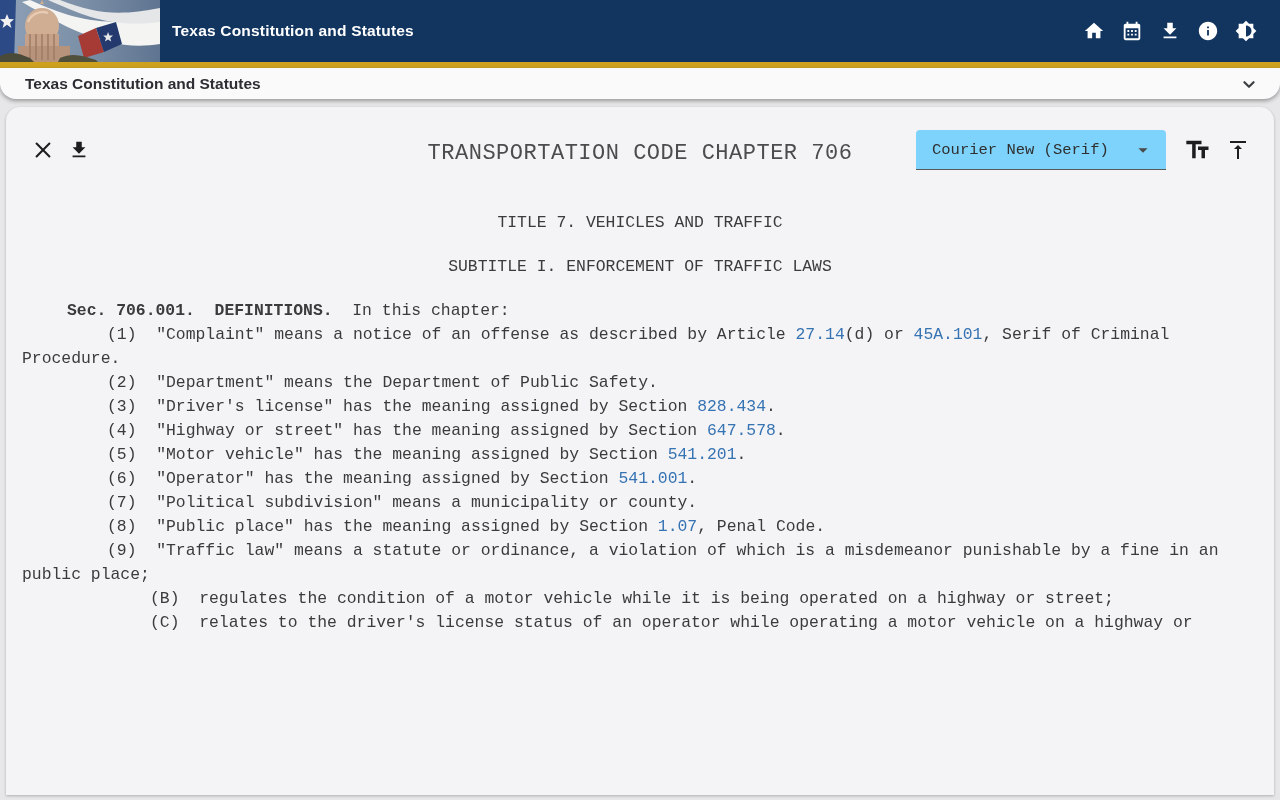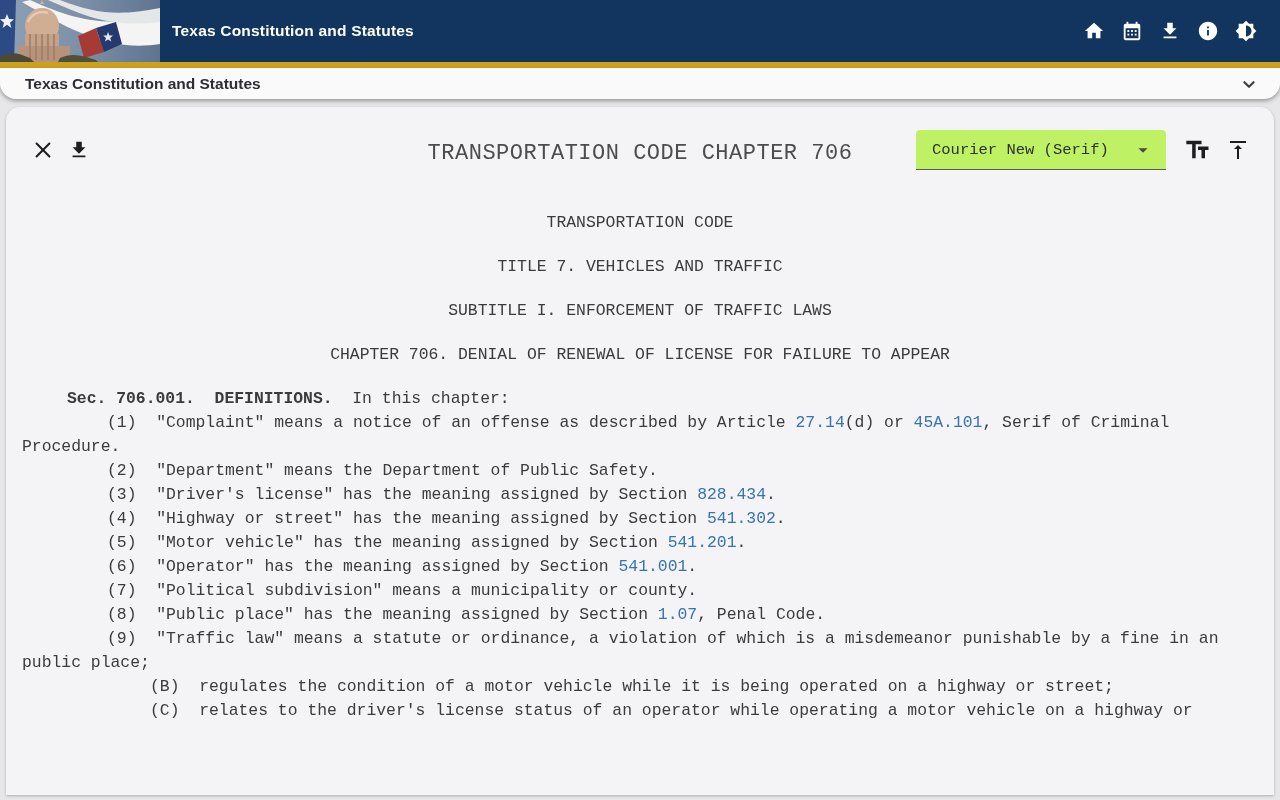--- a/index.html
+++ b/index.html
@@ -42,21 +42,21 @@
 
   
   .doc-toolbar{position:relative;display:flex;align-items:center;padding:22px 24px 0 26px;height:64px;}
   .tool-btn{background:none;border:none;cursor:pointer;color:var(--icon-dark);padding:0;display:flex;align-items:center;justify-content:center;}
   .tool-btn svg{fill:currentColor;}
   .close-btn{width:22px;height:22px;}
   .dl-btn{width:22px;height:22px;margin-left:14px;}
   .doc-title{position:absolute;left:0;right:0;text-align:center;top:34px;
     font-family:"Liberation Mono","DejaVu Sans Mono",monospace;font-size:22px;color:#4c4c4c;letter-spacing:.5px;pointer-events:none;}
   .toolbar-right{margin-left:auto;display:flex;align-items:center;}
-  .font-select{width:250px;height:40px;background:#bef264;border:none;border-bottom:1px solid #595959;
+  .font-select{width:250px;height:40px;background:#7dd3fc;border:none;border-bottom:1px solid #595959;
     border-radius:4px 4px 0 0;display:flex;align-items:center;cursor:pointer;padding:0 12px 0 16px;}
   .font-select-label{font-family:"Liberation Mono","DejaVu Sans Mono",monospace;font-size:15.5px;color:#2f2f2f;flex:1;text-align:left;white-space:nowrap;}
   .font-select svg{width:22px;height:22px;fill:#4a4a4a;flex:0 0 auto;}
   .fmt-size-btn{width:28px;height:28px;margin-left:18px;}
   .to-top-btn{width:24px;height:24px;margin-left:14px;}
 
   
   .doc-content{margin-top:40px;padding:0 16px;font-family:"Liberation Mono","DejaVu Sans Mono",monospace;
     font-size:16.4px;line-height:24px;color:var(--text-dark);}
   .doc-line{white-space:pre;}
@@ -204,30 +204,28 @@
         <span style="display:flex">
           <svg viewBox="0 0 24 24" width="24" height="24" fill="#111">
               <path d="M8 11h3v10h2V11h3l-4-4-4 4zM4 3v2h16V3H4z"></path>
             </svg>
         </span>
       </button>
     </div>
   </div>
 
   <div class="doc-content" id="doc">
-      <div class="doc-line doc-heading"><span>TRANSPORTATION CODE</span></div>
       <div class="doc-line doc-heading"><span>TITLE 7. VEHICLES AND TRAFFIC</span></div>
       <div class="doc-line doc-heading"><span>SUBTITLE I. ENFORCEMENT OF TRAFFIC LAWS</span></div>
-      <div class="doc-line doc-heading"><span>CHAPTER 706. DENIAL OF RENEWAL OF LICENSE FOR FAILURE TO APPEAR</span></div>
       <div class="doc-line" style="padding-left: 45px;"><span class="b">Sec. 706.001.</span><span>  </span><span class="b">DEFINITIONS.</span><span>  In this chapter:</span></div>
       <div class="doc-line" style="padding-left: 85px;"><span>(1)  "Complaint" means a notice of an offense as described by Article </span><a href="#" class="statute-link">27.14</a><span>(d) or </span><a href="#" class="statute-link">45A.101</a><span>, Serif of Criminal</span></div>
       <div class="doc-line"><span>Procedure.</span></div>
       <div class="doc-line" style="padding-left: 85px;"><span>(2)  "Department" means the Department of Public Safety.</span></div>
       <div class="doc-line" style="padding-left: 85px;"><span>(3)  "Driver's license" has the meaning assigned by Section </span><a href="#" class="statute-link">828.434</a><span>.</span></div>
-      <div class="doc-line" style="padding-left: 85px;"><span>(4)  "Highway or street" has the meaning assigned by Section </span><a href="#" class="statute-link">541.302</a><span>.</span></div>
+      <div class="doc-line" style="padding-left: 85px;"><span>(4)  "Highway or street" has the meaning assigned by Section </span><a href="#" class="statute-link">647.578</a><span>.</span></div>
       <div class="doc-line" style="padding-left: 85px;"><span>(5)  "Motor vehicle" has the meaning assigned by Section </span><a href="#" class="statute-link">541.201</a><span>.</span></div>
       <div class="doc-line" style="padding-left: 85px;"><span>(6)  "Operator" has the meaning assigned by Section </span><a href="#" class="statute-link">541.001</a><span>.</span></div>
       <div class="doc-line" style="padding-left: 85px;"><span>(7)  "Political subdivision" means a municipality or county.</span></div>
       <div class="doc-line" style="padding-left: 85px;"><span>(8)  "Public place" has the meaning assigned by Section </span><a href="#" class="statute-link">1.07</a><span>, Penal Code.</span></div>
       <div class="doc-line" style="padding-left: 85px;"><span>(9)  "Traffic law" means a statute or ordinance, a violation of which is a misdemeanor punishable by a fine in an</span></div>
       <div class="doc-line"><span>public place;</span></div>
       <div class="doc-line" style="padding-left: 128px;"><span>(B)  regulates the condition of a motor vehicle while it is being operated on a highway or street;</span></div>
       <div class="doc-line" style="padding-left: 128px;"><span>(C)  relates to the driver's license status of an operator while operating a motor vehicle on a highway or</span></div>
     </div>
 </main>

